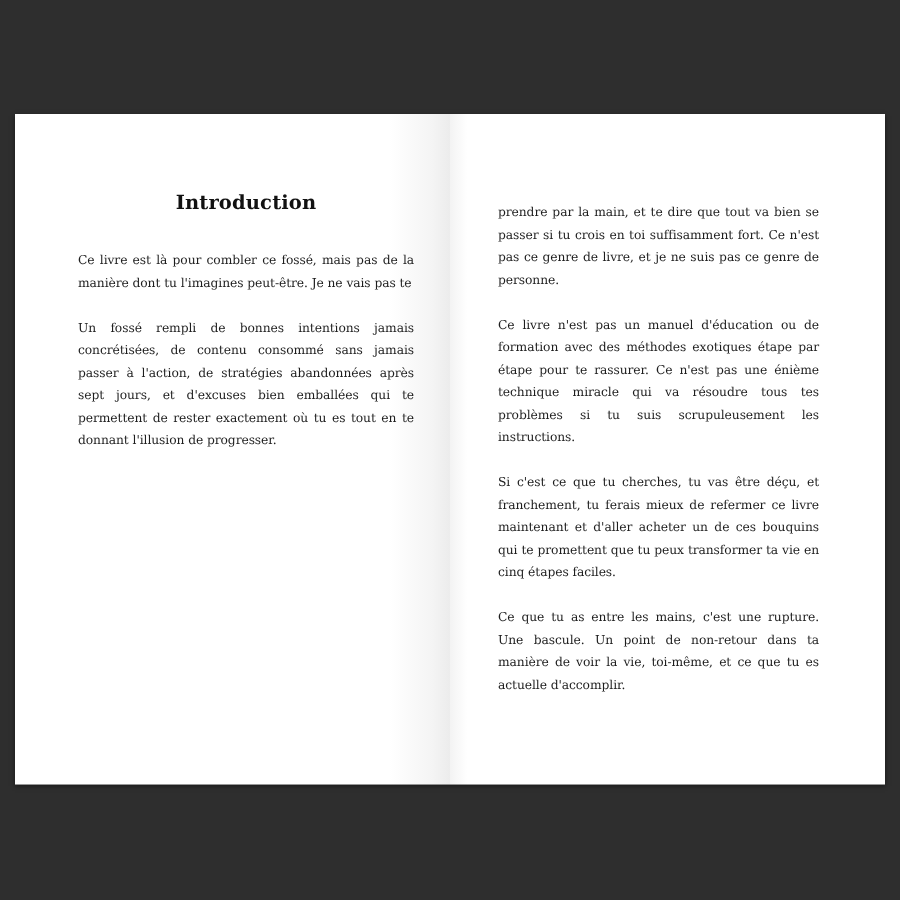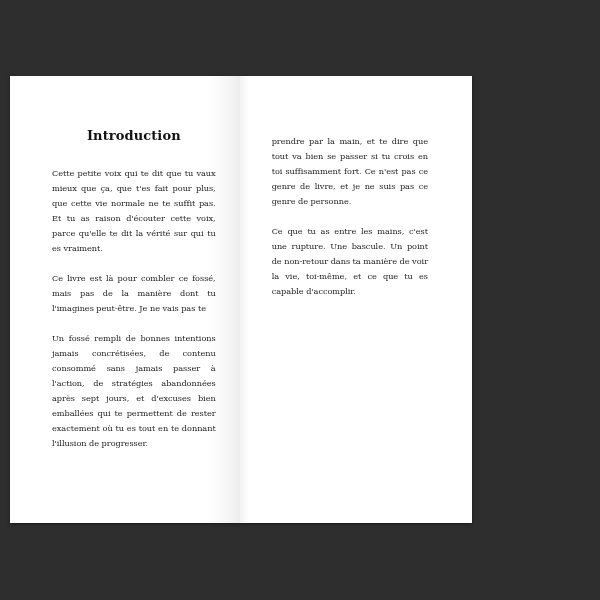--- a/index.html
+++ b/index.html
@@ -7,21 +7,21 @@
       width: 600px; height: 600px;
       background: #2e2e2e;
       position: relative;
       overflow: hidden;
       font-family: "DejaVu Serif", "Liberation Serif", serif;
       color: #1a1a1a;
     }
     .book {
       position: absolute;
       left: 10px; top: 76px;
-      width: 462px; height: 447px;
+      width: 580px; height: 447px;
       display: flex;
       box-shadow: 0 1px 3px rgba(0,0,0,0.5);
     }
     .page {
       position: relative;
       width: 290px; height: 447px;
       background: #ffffff;
       box-sizing: border-box;
     }
     .page.left {
@@ -49,21 +49,22 @@
       color: #1e1e1e;
       letter-spacing: -0.05px;
     }
   </style>
 </head>
 <body>
 
 <div class="book">
   <div class="page left">
     <h1 class="title">Introduction</h1>
-    <p>Cette petite voix qui te dit que tu vaux mieux que ça, que t'es fait pour plus, que cette vie normale ne te suffit pas. Et tu as raison d'écouter cette voix, parce qu'elle te dit la vérité sur qui tu es vraiment.</p>
     <p>Ce livre est là pour combler ce fossé, mais pas de la manière dont tu l'imagines peut-être. Je ne vais pas te</p>
     <p>Un fossé rempli de bonnes intentions jamais concrétisées, de contenu consommé sans jamais passer à l'action, de stratégies abandonnées après sept jours, et d'excuses bien emballées qui te permettent de rester exactement où tu es tout en te donnant l'illusion de progresser.</p>
   </div>
   <div class="page right">
     <p>prendre par la main, et te dire que tout va bien se passer si tu crois en toi suffisamment fort. Ce n'est pas ce genre de livre, et je ne suis pas ce genre de personne.</p>
-    <p>Ce que tu as entre les mains, c'est une rupture. Une bascule. Un point de non-retour dans ta manière de voir la vie, toi-même, et ce que tu es capable d'accomplir.</p>
+    <p>Ce livre n'est pas un manuel d'éducation ou de formation avec des méthodes exotiques étape par étape pour te rassurer. Ce n'est pas une énième technique miracle qui va résoudre tous tes problèmes si tu suis scrupuleusement les instructions.</p>
+    <p>Si c'est ce que tu cherches, tu vas être déçu, et franchement, tu ferais mieux de refermer ce livre maintenant et d'aller acheter un de ces bouquins qui te promettent que tu peux transformer ta vie en cinq étapes faciles.</p>
+    <p>Ce que tu as entre les mains, c'est une rupture. Une bascule. Un point de non-retour dans ta manière de voir la vie, toi-même, et ce que tu es actuelle d'accomplir.</p>
   </div>
 </div>
 
 </body></html>

